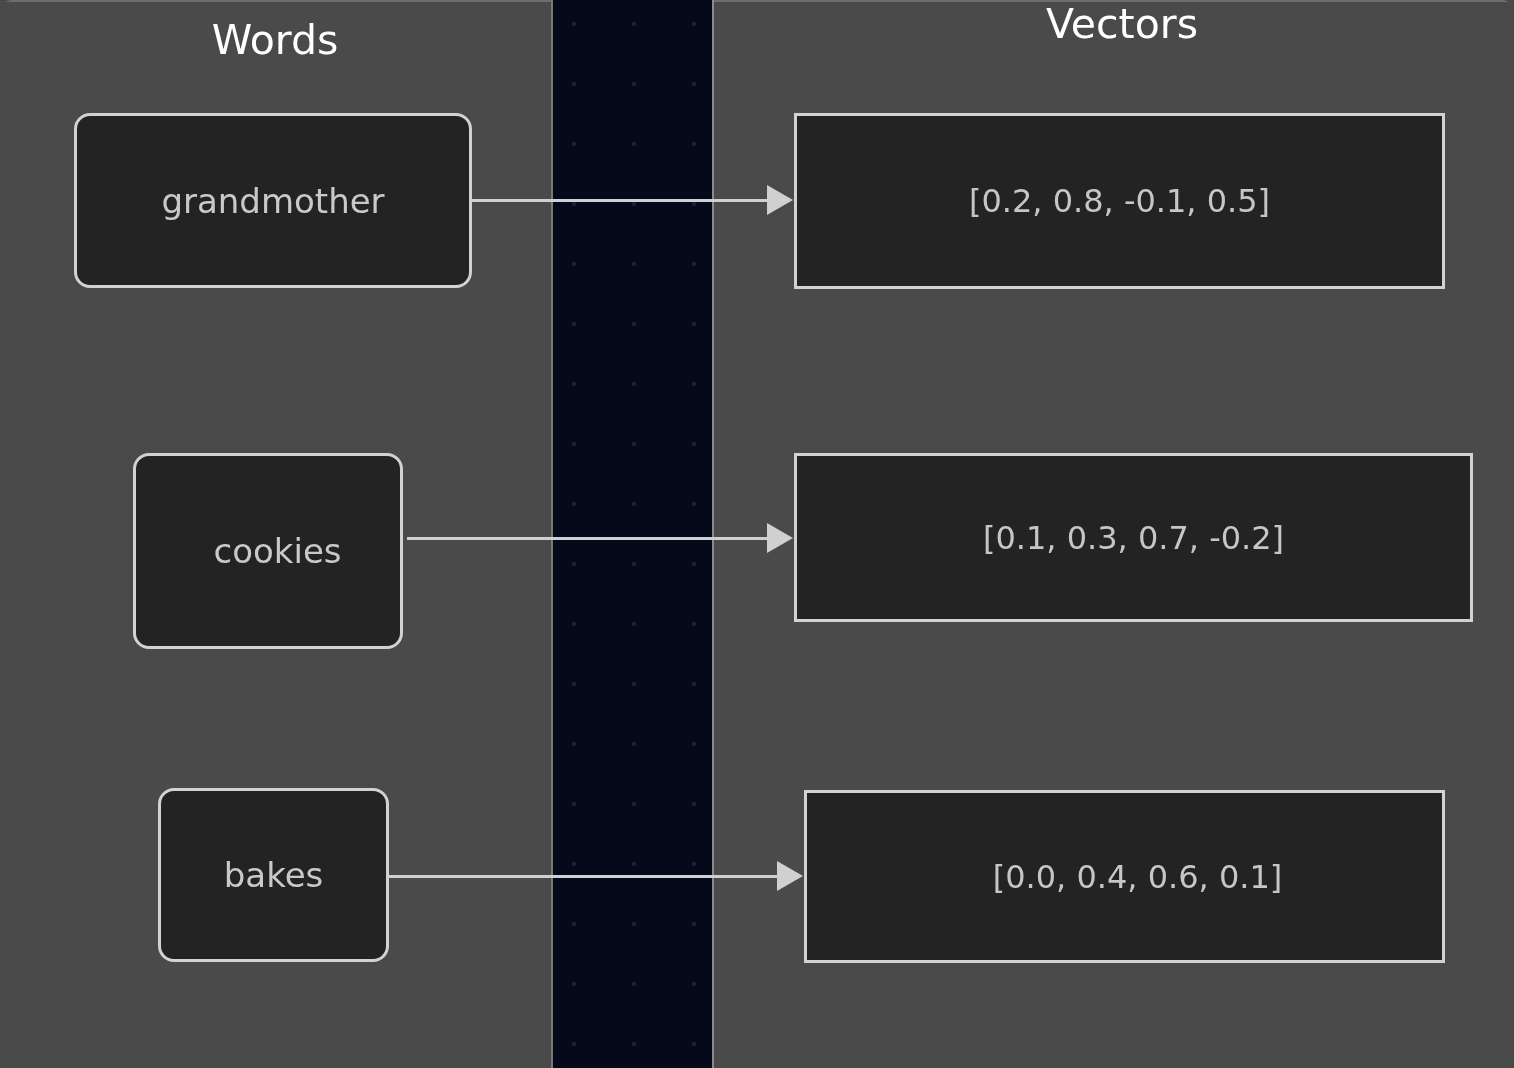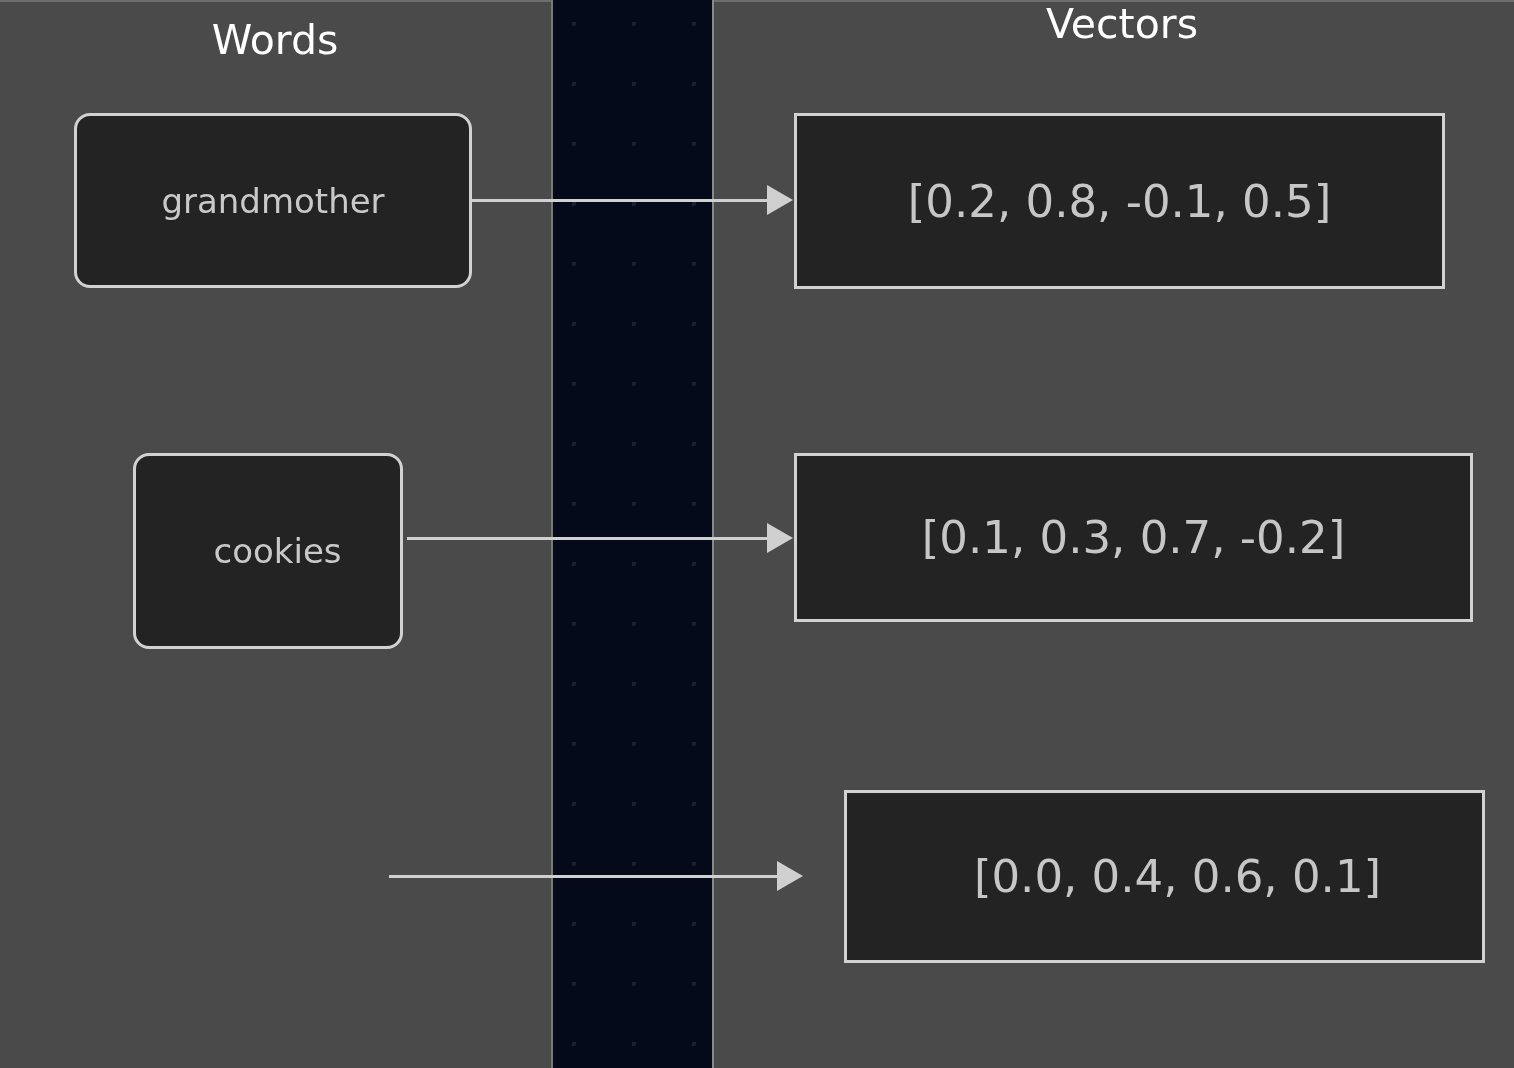--- a/index.html
+++ b/index.html
@@ -7,20 +7,21 @@
     padding: 0;
     background: #4a4a4a;
   }
   #canvas {
     position: relative;
     width: 1514px;
     height: 1068px;
     background: #4a4a4a;
     overflow: hidden;
     font-family: "DejaVu Sans", sans-serif;
+    border-radius: 12px;
   }
   
   .top-rule {
     position: absolute;
     left: 0; top: 0;
     width: 1514px; height: 2px;
     background: #6e6e6e;
   }
   
   .navy-band {
@@ -70,21 +71,21 @@
     position: absolute;
     background: #232323;
     border: 3px solid #d2d2d2;
     box-sizing: border-box;
     display: flex;
     align-items: center;
     justify-content: center;
   }
   .vector-label {
     color: #c6c6c6;
-    font-size: 45px;
+    font-size: 32px;
     line-height: 1;
     white-space: nowrap;
   }
 
   
   .arrow-line {
     position: absolute;
     height: 3px;
     background: #d0d0d0;
   }
@@ -120,19 +121,22 @@
 
   <div class="word-box" id="word-box-1" style="left: 133px; top: 453px; width: 270px; height: 196px; padding-left: 19px;">
     <span class="word-label">cookies</span>
   </div>
   <div class="arrow-line" id="arrow-line-1" style="left: 407px; top: 537px; width: 360px;"></div>
   <div class="arrow-head" id="arrow-head-1" style="left: 767px; top: 523px;"></div>
   <div class="vector-box" id="vector-box-1" style="left: 794px; top: 453px; width: 679px; height: 169px;">
     <span class="vector-label">[0.1, 0.3, 0.7, -0.2]</span>
   </div>
 
+  <div class="word-box" id="word-box-2" style="left: 158px; top: 788px; width: 231px; height: 174px;">
+    <span class="word-label">bakes</span>
+  </div>
   <div class="arrow-line" id="arrow-line-2" style="left: 389px; top: 875px; width: 388px;"></div>
   <div class="arrow-head" id="arrow-head-2" style="left: 777px; top: 861px;"></div>
-  <div class="vector-box" id="vector-box-2" style="left: 844px; top: 790px; width: 641px; height: 173px; padding-left: 26px;">
+  <div class="vector-box" id="vector-box-2" style="left: 804px; top: 790px; width: 641px; height: 173px; padding-left: 26px;">
     <span class="vector-label">[0.0, 0.4, 0.6, 0.1]</span>
   </div>
 
 </div>
 
 </body></html>

